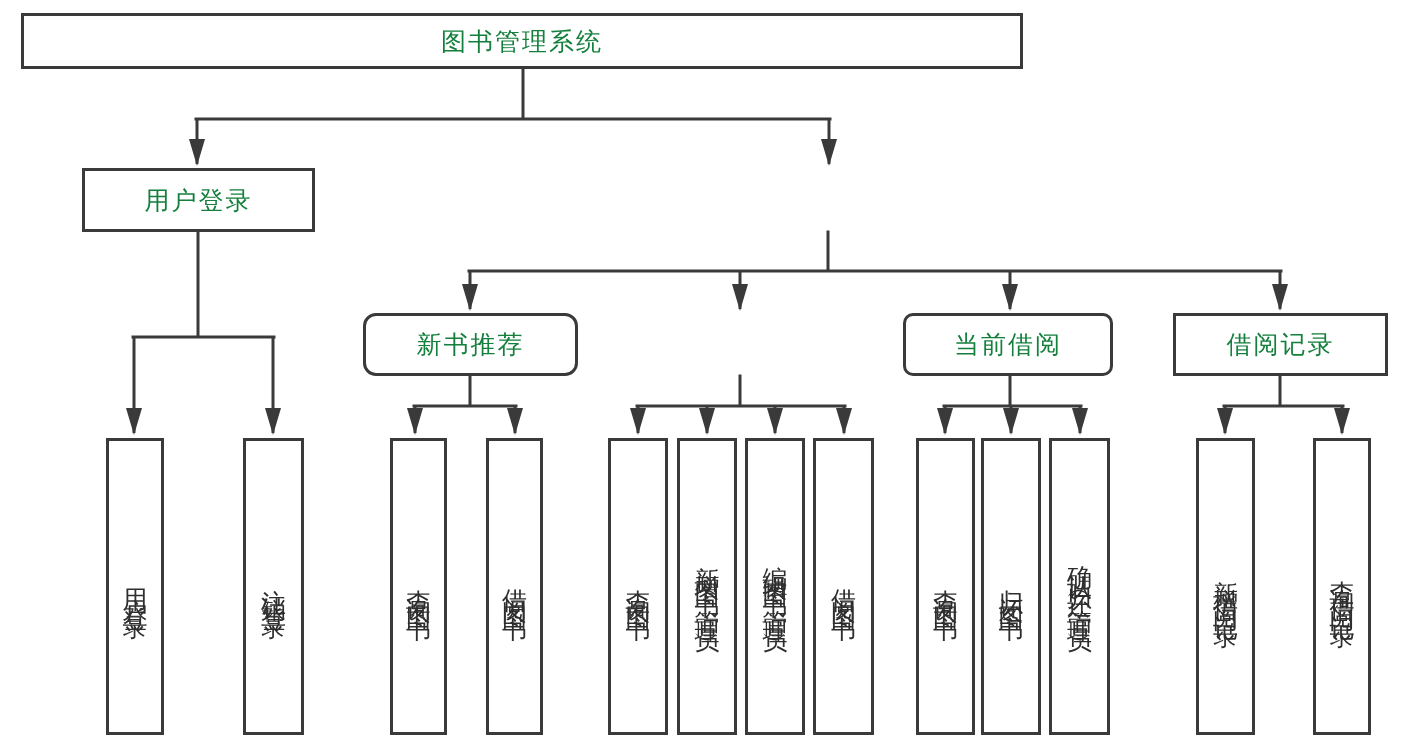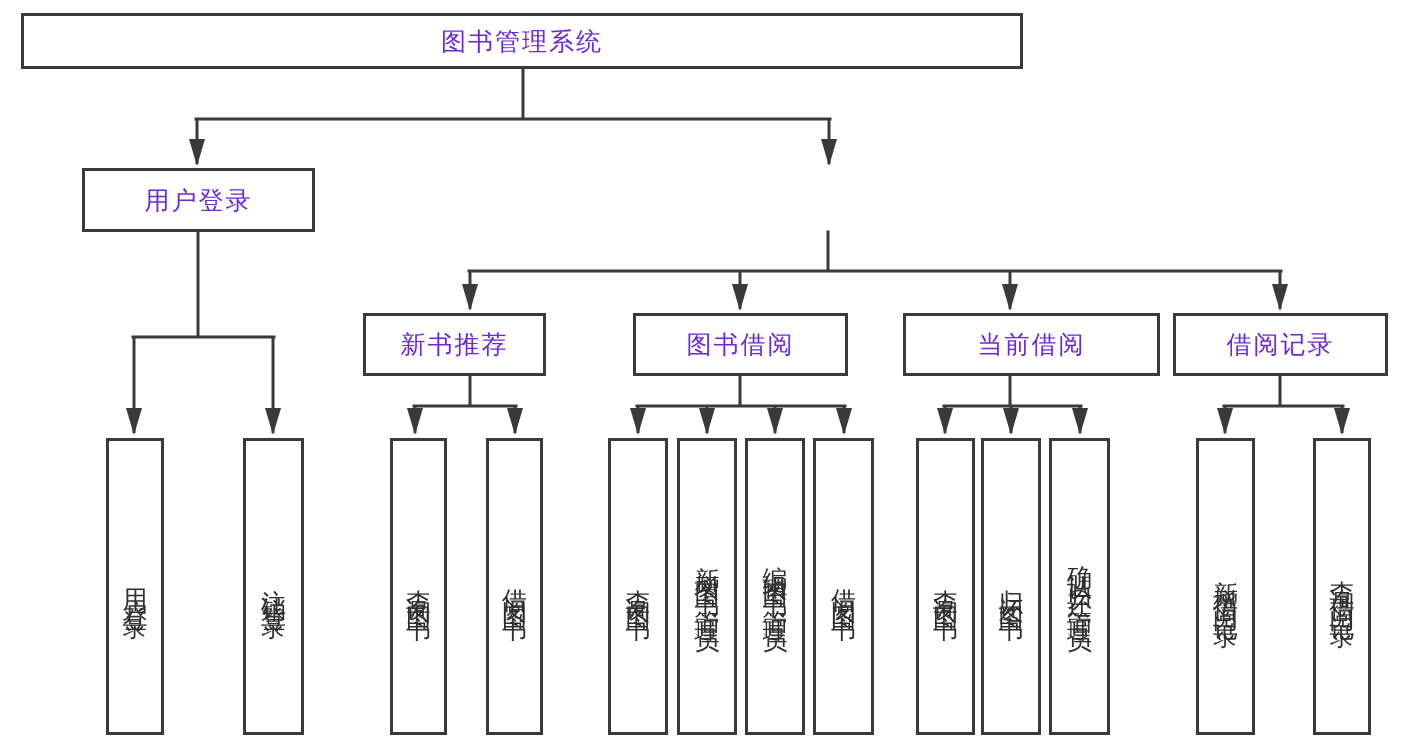--- a/index.html
+++ b/index.html
@@ -6,21 +6,21 @@
   .canvas{
     position:relative;width:1405px;height:747px;background:#ffffff;
     font-family:"DejaVu Sans","Liberation Sans",sans-serif;
     color:#2b2b2b;overflow:hidden;
   }
   svg.wires{position:absolute;left:0;top:0;width:1405px;height:747px;}
   .node{
     position:absolute;box-sizing:border-box;border:3px solid #3a3a3a;background:#ffffff;
     display:flex;align-items:center;justify-content:center;
   }
-  .node span{font-size:25px;letter-spacing:2px;color:#6d28d9;white-space:nowrap;}
+  .node span{font-size:25px;letter-spacing:2px;color:#15803d;white-space:nowrap;}
   .leaf{
     position:absolute;top:438px;height:297px;box-sizing:border-box;
     border:3px solid #3a3a3a;background:#ffffff;
     display:flex;align-items:center;justify-content:center;
   }
   .leaf span{
     writing-mode:vertical-rl;
     font-size:25px;letter-spacing:9px;color:#2e2e2e;line-height:1;
     white-space:nowrap;
   }
@@ -78,27 +78,24 @@
   </svg>
 
   <div class="node" style="left:21px;top:13px;width:1002px;height:56px;">
     <span>图书管理系统</span>
   </div>
 
   <div class="node" style="left:82px;top:168px;width:233px;height:64px;">
     <span>用户登录</span>
   </div>
 
-  <div class="node" style="left:363px;top:313px;width:183px;height:63px;">
+  <div class="node" style="left:363px;top:313px;width:215px;height:63px;border-radius:13px;">
     <span>新书推荐</span>
   </div>
-  <div class="node" style="left:633px;top:313px;width:215px;height:63px;">
-    <span>图书借阅</span>
-  </div>
-  <div class="node" style="left:903px;top:313px;width:257px;height:63px;">
+  <div class="node" style="left:903px;top:313px;width:210px;height:63px;border-radius:10px;">
     <span>当前借阅</span>
   </div>
   <div class="node" style="left:1173px;top:313px;width:215px;height:63px;">
     <span>借阅记录</span>
   </div>
 
   <div class="leaf" style="left:106px;width:58px;">
     <span>用户登录</span>
   </div>
   <div class="leaf" style="left:243px;width:61px;">

